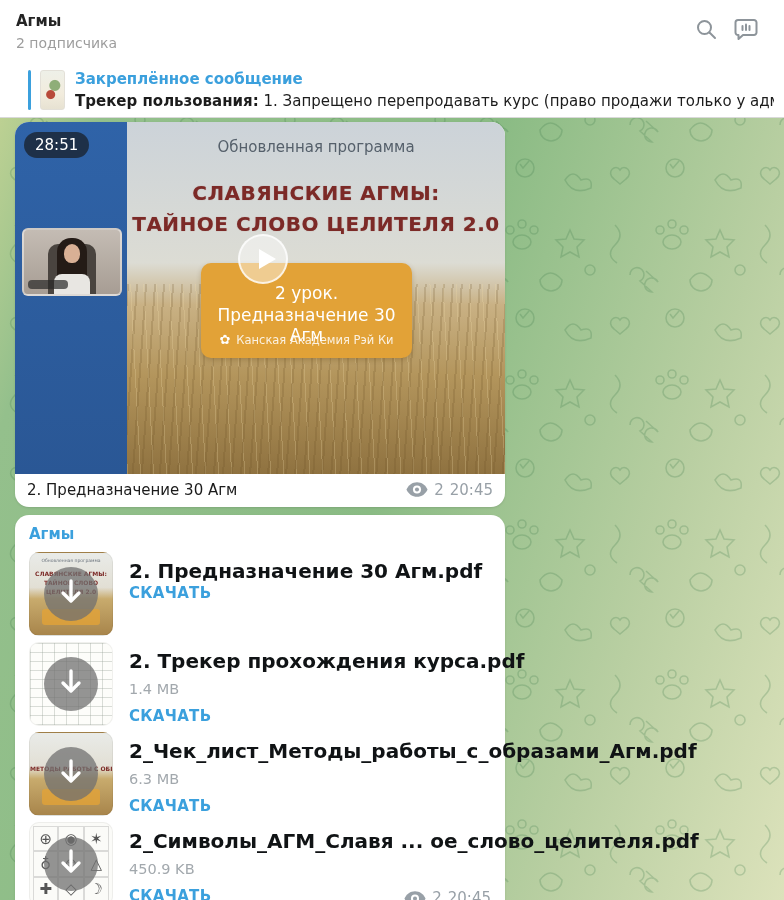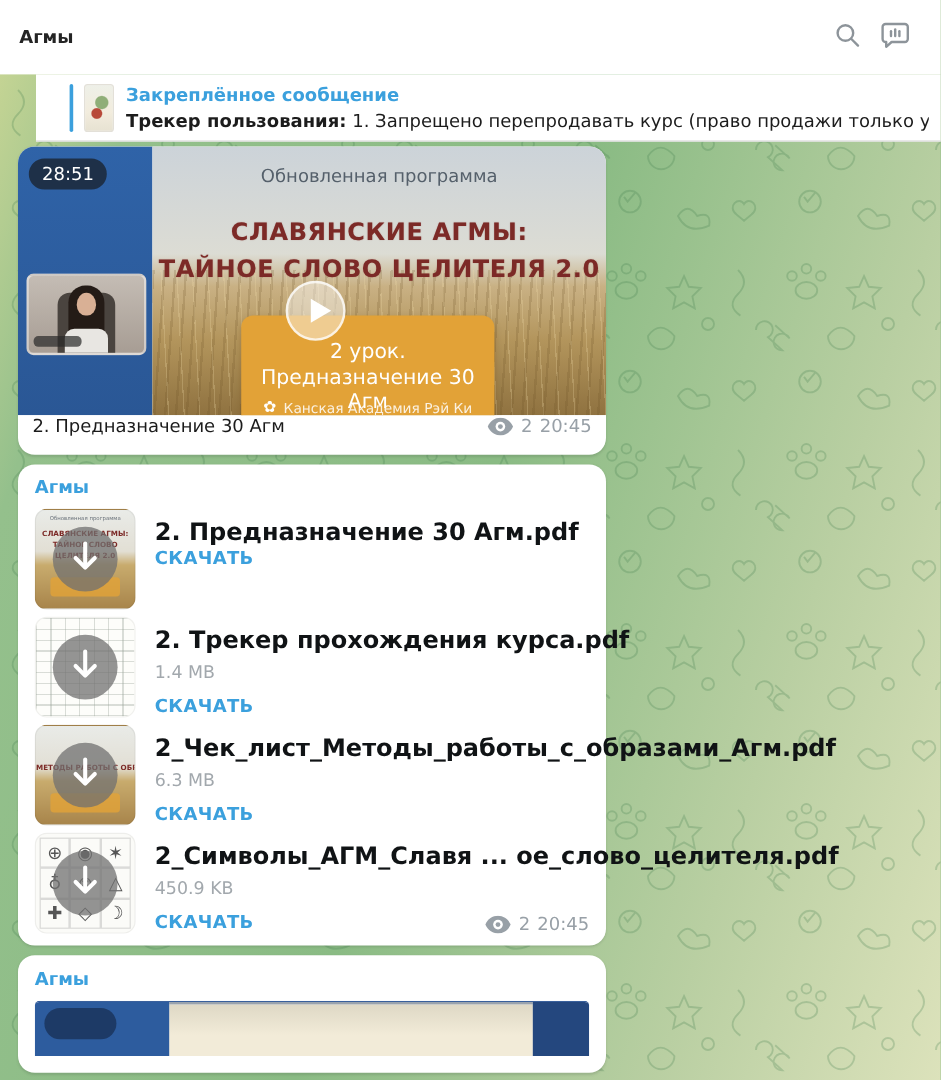--- a/index.html
+++ b/index.html
@@ -11,60 +11,60 @@
   .bg svg { position:absolute; inset:0; }
 
   
   .topbar { position:absolute; top:0; left:0; right:0; height:62px; background:#fff; z-index:6; display:flex; align-items:center; padding:0 18px 0 16px; }
   .title-block { flex:1; }
   .chat-title { font-size:15px; font-weight:bold; color:#242424; }
   .chat-subtitle { font-size:14px; color:#9d9d9d; margin-top:5px; }
   .icon-btn { width:40px; height:40px; display:flex; align-items:center; justify-content:center; cursor:pointer; color:#8d949a; }
 
   
-  .pinbar { position:absolute; top:62px; left:0; right:0; height:56px; background:#fff; z-index:6; border-bottom:1px solid #d9d9d9; display:flex; align-items:center; padding:0 10px 0 28px; cursor:pointer;margin-left:30px; }
+  .pinbar { position:absolute; top:62px; left:0; right:0; height:56px; background:#fff; z-index:6; border-bottom:1px solid #d9d9d9; display:flex; align-items:center; padding:0 10px 0 28px; cursor:pointer; }
   .pin-accent { width:3px; height:40px; border-radius:2px; background:#3ba0dd; flex:none; }
   .pin-thumb { width:25px; height:40px; border-radius:3px; margin:0 10px 0 9px; flex:none;
     background:
       radial-gradient(circle at 42% 62%, #b84a3a 0 4px, rgba(0,0,0,0) 5px),
       radial-gradient(circle at 60% 38%, #8fae78 0 5px, rgba(0,0,0,0) 6px),
       linear-gradient(180deg,#eef0e8 0%,#f2ecdd 60%,#e7e2d2 100%);
     border:1px solid #e3e0d8; }
   .pin-textcol { overflow:hidden; white-space:nowrap; }
   .pin-title { color:#3ba0dd; font-weight:bold; font-size:15px; }
   .pin-body { font-size:15px; color:#1c1c1c; margin-top:4px; }
   .pin-body .b { font-weight:bold; }
 
   
   .chat { position:absolute; top:117px; left:0; right:0; bottom:0; overflow:hidden; z-index:2; }
   .msg { width:490px; margin:5px 0 8px 15px; background:#fff; border-radius:14px; position:relative; box-shadow:0 1px 2px rgba(60,80,60,.18); }
 
   
-  .video-box { height:224px; display:flex; border-radius:14px 14px 0 0; overflow:hidden; position:relative; }
+  .video-box { height:352px; display:flex; border-radius:14px 14px 0 0; overflow:hidden; position:relative; }
   .vb-left { width:112px; flex:none; background:linear-gradient(180deg,#2f63a8 0%,#2a5causes 0,#2a5795 100%); background:linear-gradient(180deg,#2f63a8,#2a5795); position:relative; }
   .webcam { position:absolute; left:7px; top:106px; width:100px; height:68px; border-radius:6px; border:2px solid rgba(255,255,255,.45); background:linear-gradient(180deg,#c4bcb4,#a79d94); overflow:hidden; }
   .cam-chair { position:absolute; left:24px; top:14px; width:48px; height:54px; border-radius:10px 10px 0 0; background:#4a443f; }
   .cam-hair { position:absolute; left:33px; top:8px; width:30px; height:52px; border-radius:14px 14px 8px 8px; background:#241b16; }
   .cam-face { position:absolute; left:40px; top:14px; width:16px; height:19px; border-radius:50% 50% 45% 45%; background:#d9b095; }
   .cam-shirt { position:absolute; left:30px; top:44px; width:36px; height:24px; border-radius:8px 8px 0 0; background:#e8e6e2; }
   .cam-tag { position:absolute; left:4px; bottom:5px; width:40px; height:9px; border-radius:4px; background:rgba(40,40,40,.7); }
   .duration { position:absolute; top:10px; left:9px; background:rgba(22,22,22,.65); color:#fff; font-size:15px; padding:4px 11px; border-radius:13px; z-index:3; }
   .vb-slide { flex:1; position:relative; background:linear-gradient(180deg,#ccd3d9 0%,#dcdcd4 40%,#c9b184 52%,#b3955c 72%,#8f7240 100%); }
   .wheat { position:absolute; left:0; right:0; top:46%; bottom:0; background:repeating-linear-gradient(94deg, rgba(105,78,34,.20) 0 2px, rgba(0,0,0,0) 2px 9px), repeating-linear-gradient(87deg, rgba(240,220,170,.25) 0 1px, rgba(0,0,0,0) 1px 13px); }
   .slide-header { position:absolute; top:16px; left:0; right:0; text-align:center; color:#55606b; font-size:15px; }
   .slide-title { position:absolute; top:56px; left:0; right:0; text-align:center; color:#7c2a27; font-weight:bold; font-size:20px; line-height:31px; letter-spacing:.5px; text-shadow:0 0 1px rgba(124,42,39,.4); }
   .play { position:absolute; left:111px; top:112px; width:50px; height:50px; border-radius:50%; background:rgba(255,255,255,.45); border:2px solid rgba(255,255,255,.75); cursor:pointer; z-index:2; }
   .play::after { content:""; position:absolute; left:19px; top:13px; border-left:17px solid #fff; border-top:10px solid rgba(0,0,0,0); border-bottom:10px solid rgba(0,0,0,0); }
   .lesson { position:absolute; left:74px; top:141px; width:211px; height:95px; background:#e2a237; border-radius:10px; color:#fff; text-align:center; box-shadow:0 2px 5px rgba(90,60,10,.25); }
   .lesson-l1 { margin-top:20px; font-size:17px; }
   .lesson-l2 { font-size:17px; margin-top:2px; }
   .brand-row { position:absolute; bottom:11px; left:0; right:0; display:flex; align-items:center; justify-content:center; gap:6px; color:rgba(255,255,255,.85); font-size:11.5px; }
   .brand-logo { color:#fff; font-size:13px; }
 
-  .caption { height:33px; display:flex; align-items:flex-start; padding:0 12px 2px;gap:48px; }
+  .caption { height:33px; display:flex; align-items:center; padding:0 12px 2px;gap:48px; }
   .caption-text { flex:1; font-size:15px; color:#1b1b1b; }
   .meta { display:flex; align-items:center; gap:6px; color:#98a0a7; font-size:15px; }
   .meta svg { display:block; }
 
   
   .files { padding:9px 14px 10px; }
   .sender { color:#3ba0dd; font-weight:bold; font-size:15px; margin-bottom:9px; cursor:pointer; display:inline-block; }
   .file-row { display:flex; margin-bottom:6px; }
   .thumb { width:84px; height:84px; border-radius:10px; margin-right:16px; position:relative; overflow:hidden; flex:none; cursor:pointer; border:1px solid rgba(0,0,0,.05); }
   .dl-circle { position:absolute; inset:0; margin:auto; width:54px; height:54px; border-radius:50%; background:rgba(112,112,112,.75); display:flex; align-items:center; justify-content:center; }
@@ -116,20 +116,21 @@
         </g>
       </pattern>
     </defs>
     <rect x="0" y="0" width="784" height="900" fill="url(#doodles)"></rect>
   </svg>
 </div>
 
 <div class="topbar">
   <div class="title-block">
     <div class="chat-title">Агмы</div>
+    <div class="chat-subtitle">2 подписчика</div>
   </div>
   <div class="icon-btn">
     <span>
       <svg width="24" height="24" viewBox="0 0 24 24" fill="none" stroke="#8d949a" stroke-width="2" stroke-linecap="round">
         <circle cx="10.5" cy="10.5" r="6.5"></circle>
           <line x1="15.5" y1="15.5" x2="21" y2="21"></line>
       </svg>
     </span>
   </div>
   <div class="icon-btn">

